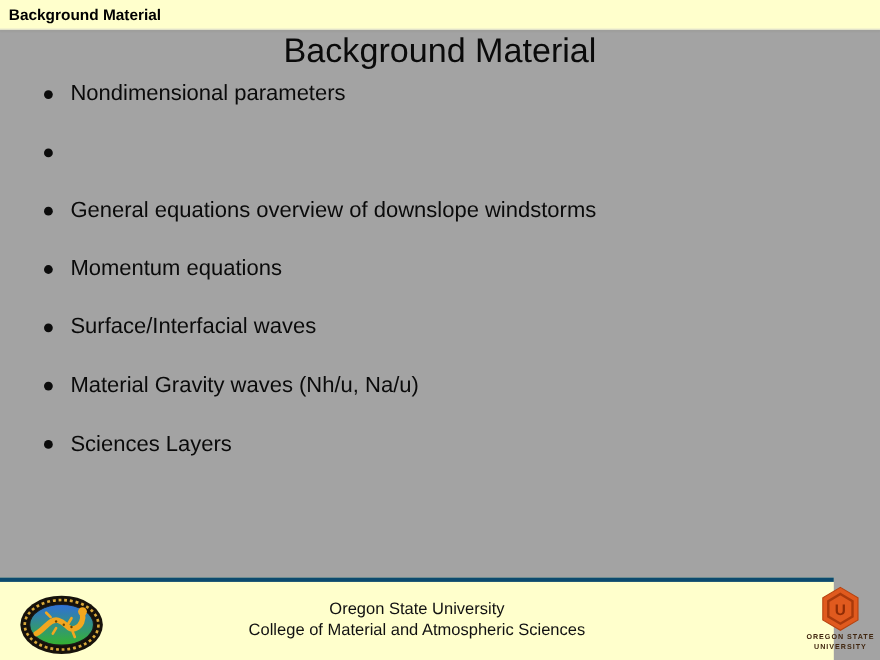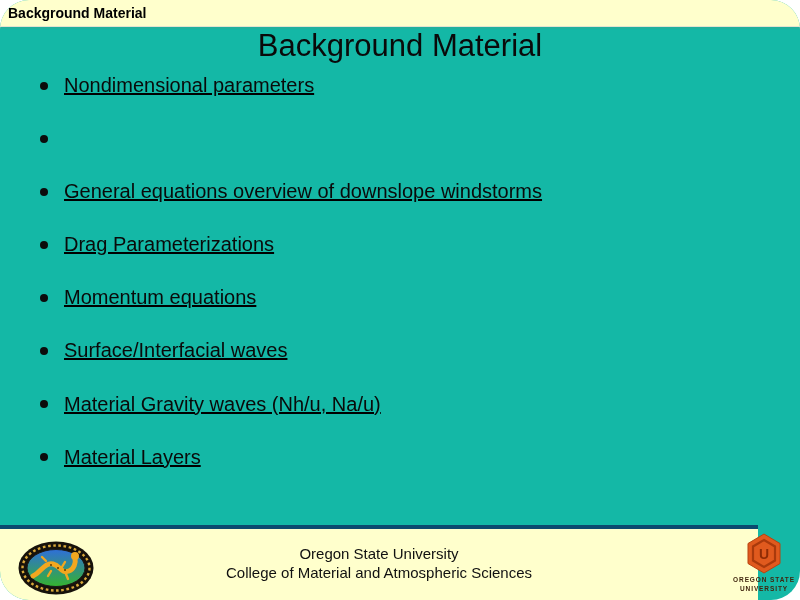--- a/index.html
+++ b/index.html
@@ -1,17 +1,17 @@
 <!DOCTYPE html>
 <html><head>
 <meta charset="utf-8">
 <style>
   html,body { margin:0; padding:0; }
   body { font-family: "Liberation Sans", sans-serif; background:#ffffff; }
-  .stage { position:relative; width:800px; height:600px; background:#14b8a6; overflow:hidden;border-radius:29px; }
+  .stage { position:relative; width:800px; height:600px; background:#a3a3a3; overflow:hidden; }
 
   
   .topbar {
     position:absolute; top:0; left:0; width:800px; height:26px;
     background:#FFFFCC; border-bottom:1px solid #e3e3cf;
     display:flex; align-items:center; box-shadow:0 2px 1px rgba(120,120,110,0.12);
   }
   .topbar span { padding-left:8px; font-size:14px; font-weight:bold; color:#000; }
 
   
@@ -19,21 +19,21 @@
     position:absolute; top:26px; left:0; width:800px; margin:0;
     text-align:center; font-size:31px; font-weight:400; color:#0a0a0a;
     line-height:40px; letter-spacing:0px;
   }
 
   
   .bullets {
     position:absolute; top:73px; left:40px; right:20px;
     margin:0; padding:0; list-style:none;
   }
-  .bullets li { height:53.1px; display:flex; align-items:flex-start;text-decoration:underline; }
+  .bullets li { height:53.1px; display:flex; align-items:flex-start; }
   .dot {
     width:8px; height:8px; border-radius:50%; background:#0c0c0c;
     margin-top:8.5px; flex:0 0 8px;
   }
   .btxt { margin-left:16px; font-size:20px; line-height:25px; color:#0a0a0a; }
 
   
   .footer {
     position:absolute; top:525px; left:0; width:758px; height:75px;
     background:#FFFFCC; border-top:4px solid #0c4a6e;
@@ -68,37 +68,33 @@
       </li>
     <li>
         <span class="dot"></span>
       </li>
     <li>
         <span class="dot"></span>
         <span class="btxt">General equations overview of downslope windstorms</span>
       </li>
     <li>
         <span class="dot"></span>
-        <span class="btxt">Drag Parameterizations</span>
-      </li>
-    <li>
-        <span class="dot"></span>
         <span class="btxt">Momentum equations</span>
       </li>
     <li>
         <span class="dot"></span>
         <span class="btxt">Surface/Interfacial waves</span>
       </li>
     <li>
         <span class="dot"></span>
         <span class="btxt">Material Gravity waves (Nh/u, Na/u)</span>
       </li>
     <li>
         <span class="dot"></span>
-        <span class="btxt">Material Layers</span>
+        <span class="btxt">Sciences Layers</span>
       </li>
   </ul>
 
   <div class="footer">
 
     <svg class="coas" width="76" height="54" viewBox="0 0 76 54" aria-hidden="true">
       <defs>
         <linearGradient id="sea" x1="0" y1="0" x2="0" y2="1">
           <stop offset="0" stop-color="#2F6FD8"></stop>
           <stop offset="1" stop-color="#35B32F"></stop>

